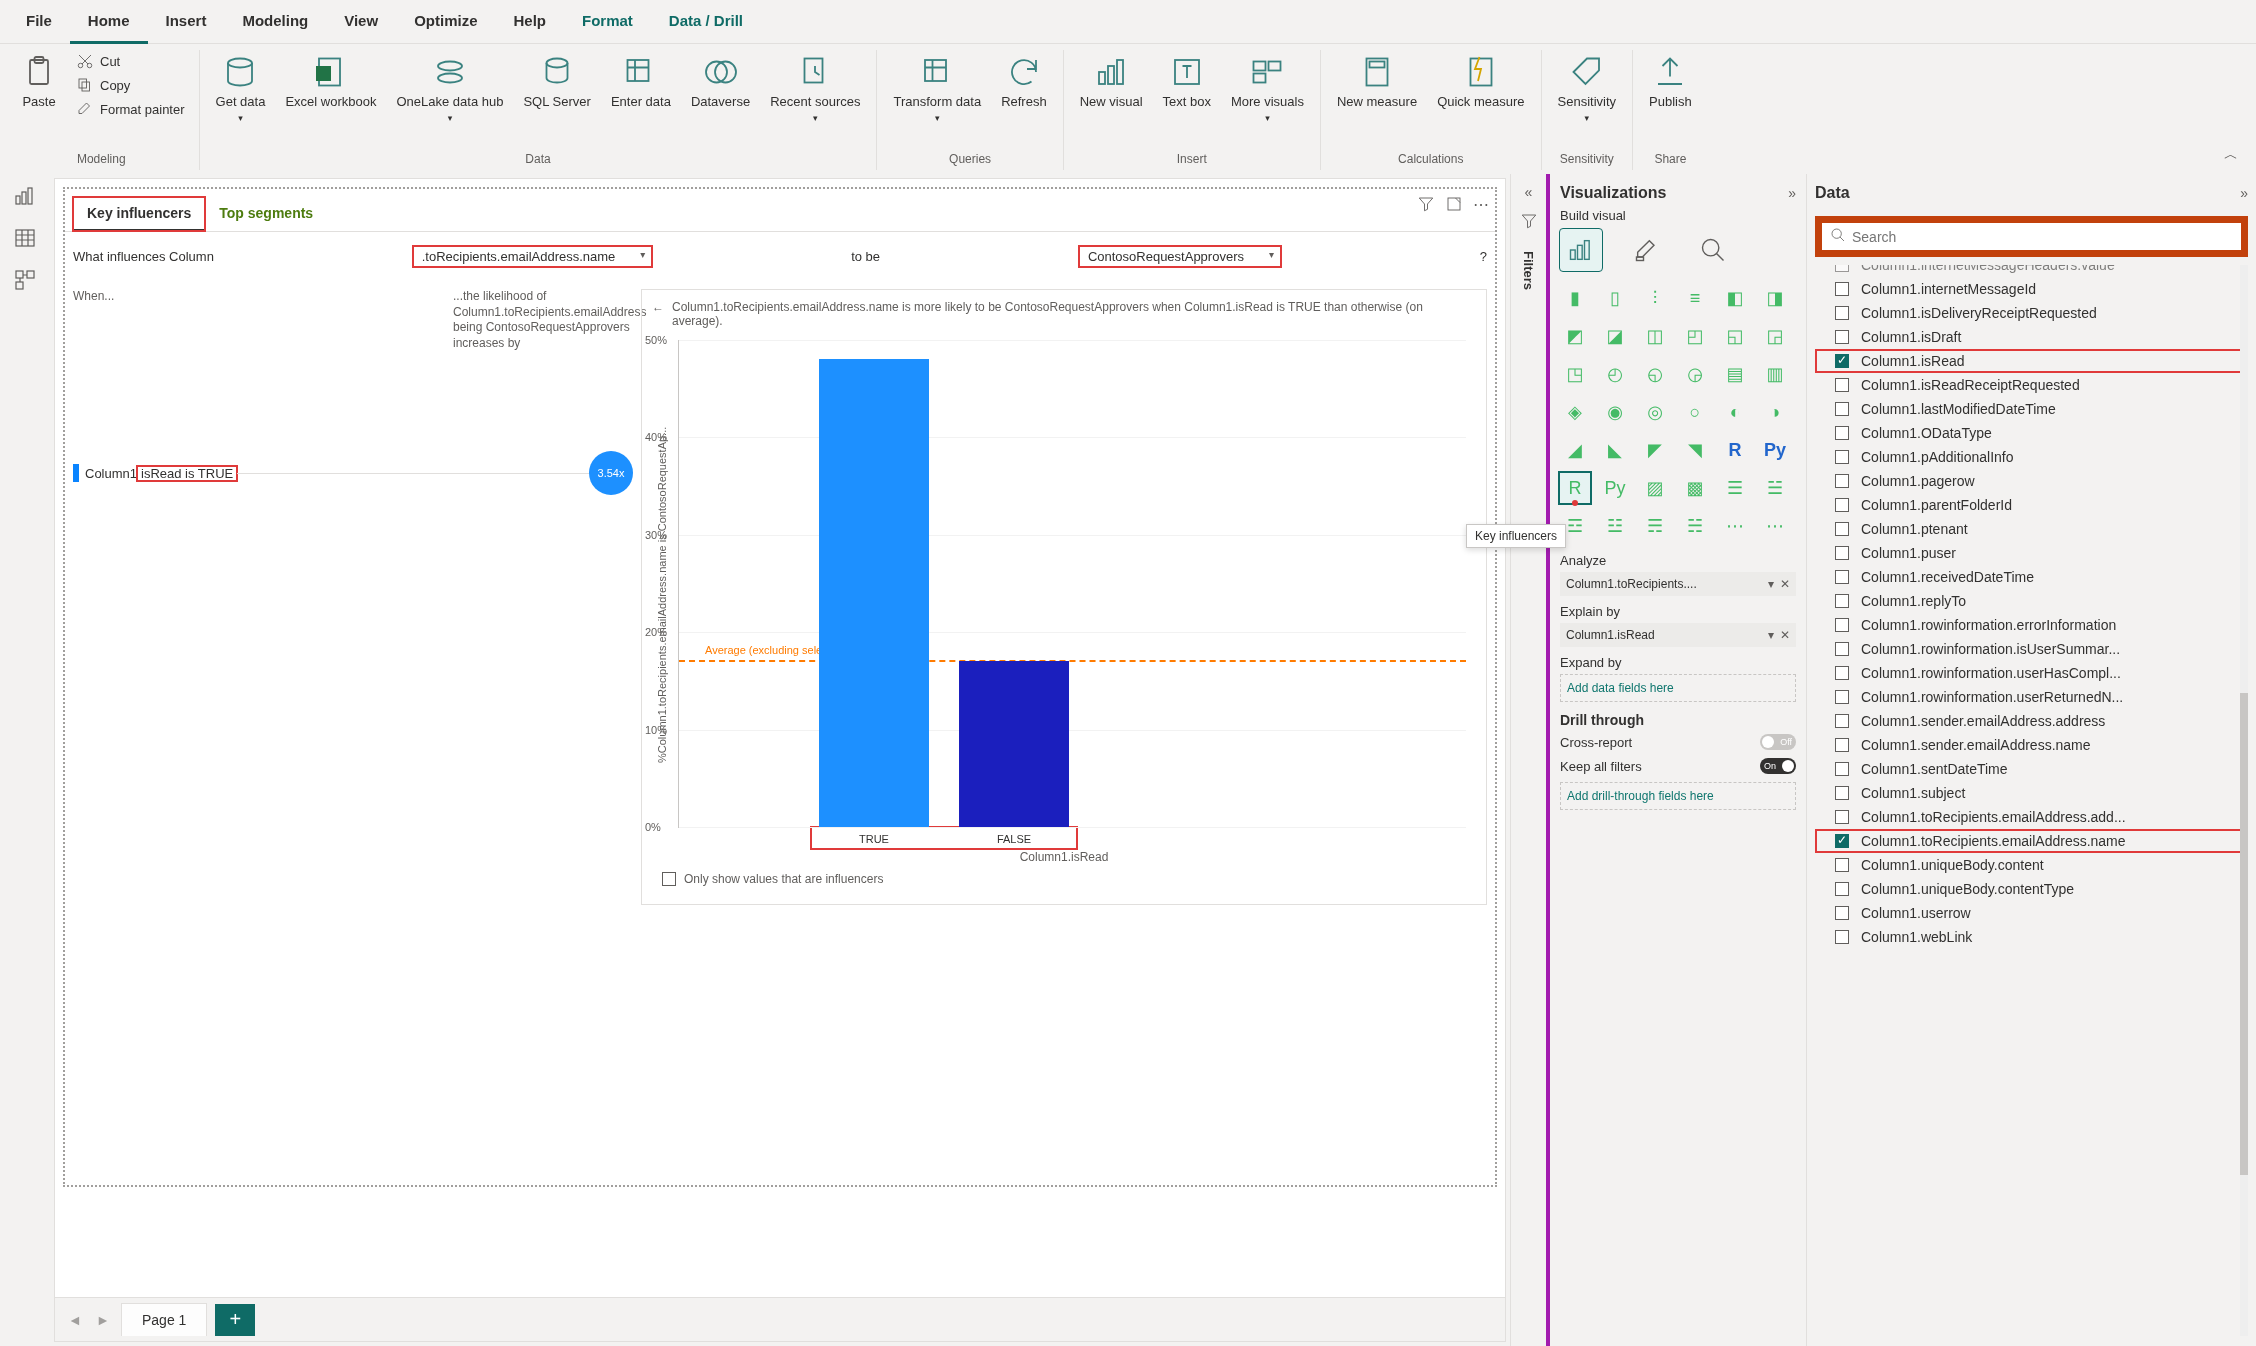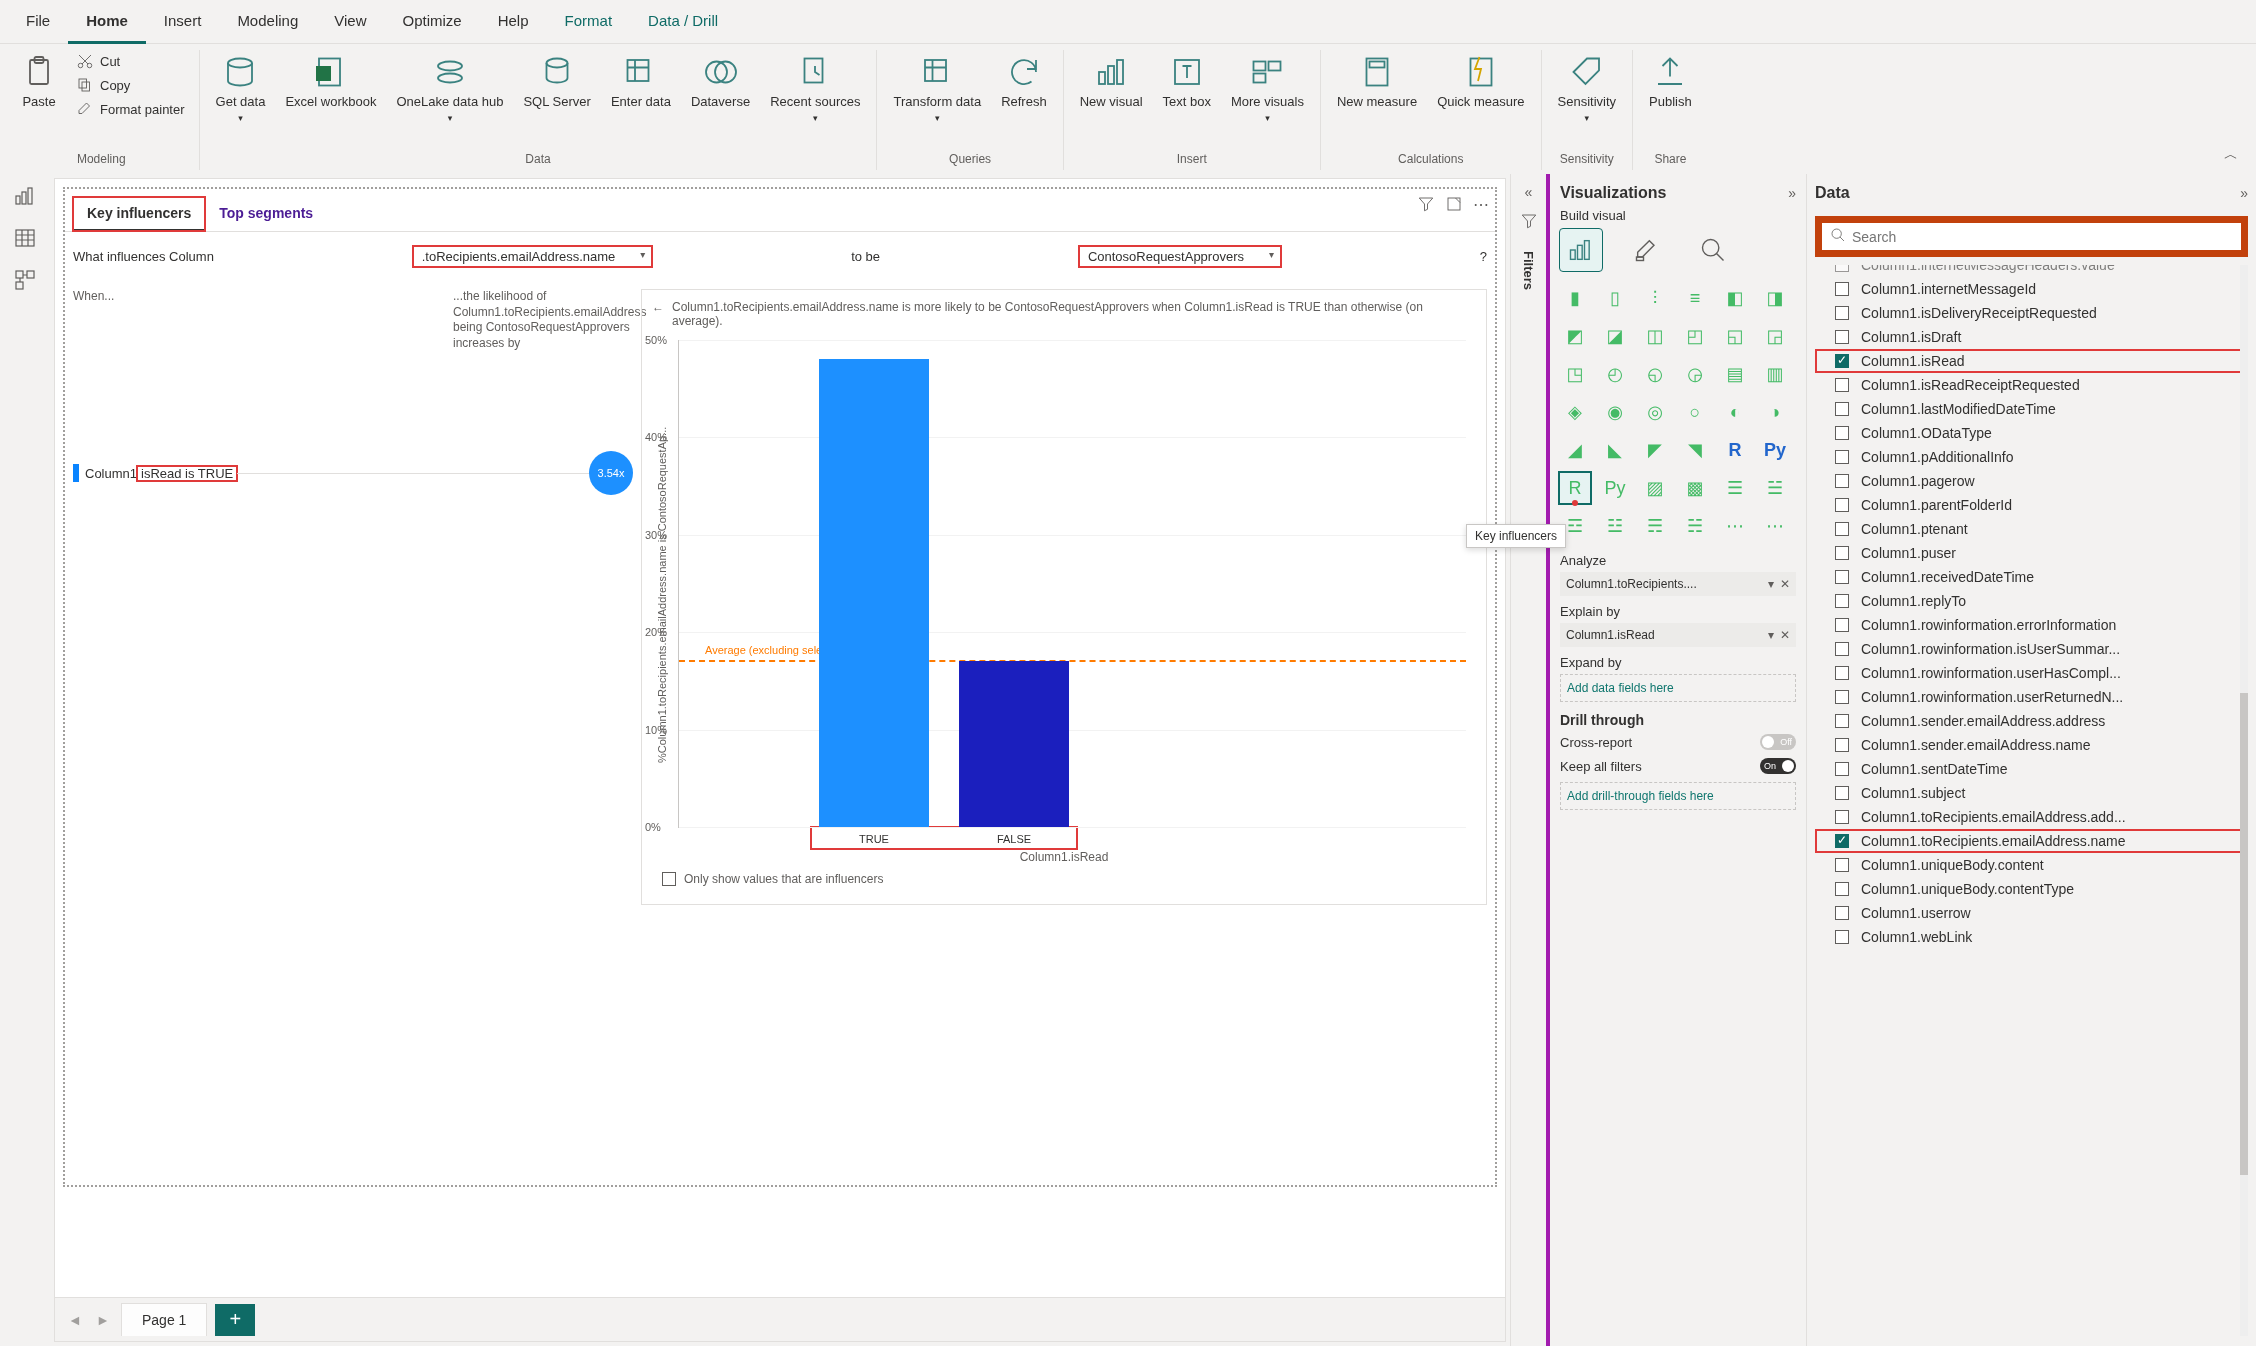--- a/index.html
+++ b/index.html
@@ -1,20 +1,20 @@
 <!DOCTYPE html>
 <html><head>
 <meta charset="utf-8">
 <style>
 * { box-sizing: border-box; margin: 0; padding: 0; }
 body { font-family: "Segoe UI", Arial, sans-serif; font-size: 12px; color: #323130; background: #f3f2f1; width: 2256px; height: 1346px; overflow: hidden; }
 
 
 .ribbon-tabs { height: 44px; background: #f3f2f1; display: flex; align-items: flex-start; padding: 0 8px; border-bottom: 1px solid #e1dfdd; }
-.ribbon-tab { padding: 12px 18px; font-size: 15px; cursor: pointer; color: #323130; border-bottom: 3px solid transparent; }
+.ribbon-tab { padding: 12px 18px; font-size: 15px; cursor: pointer; color: #323130; border-bottom: 3px solid transparent; font-weight: bold; }
 .ribbon-tab.active { border-bottom-color: #0f6b66; font-weight: 600; }
 .ribbon-tab.contextual { color: #0f6b66; }
 
 
 .ribbon-content { height: 130px; background: #f3f2f1; display: flex; align-items: flex-start; padding: 6px 4px 0 4px; position: relative; }
 .ribbon-group { display: flex; flex-direction: column; align-items: center; border-right: 1px solid #e1dfdd; padding: 0 10px; height: 120px; }
 .ribbon-group-items { display: flex; align-items: flex-start; gap: 8px; flex: 1; }
 .ribbon-group-name { font-size: 12px; color: #605e5c; margin-top: auto; padding-bottom: 4px; }
 .rib-btn-lg { display: flex; flex-direction: column; align-items: center; gap: 4px; padding: 4px 6px; cursor: pointer; text-align: center; min-width: 50px; font-size: 13px; }
 .rib-btn-lg .ic { width: 36px; height: 36px; display: flex; align-items: center; justify-content: center; }
@@ -27,21 +27,21 @@
 .workspace { position: absolute; top: 174px; left: 0; right: 0; bottom: 0; display: flex; }
 .left-rail { width: 50px; background: #f3f2f1; display: flex; flex-direction: column; align-items: center; padding-top: 10px; gap: 18px; font-size: 20px; color: #605e5c; }
 .left-rail .lr-ic { width: 24px; height: 24px; cursor: pointer; }
 .canvas { flex: 1; background: #fff; position: relative; border: 1px solid #e1dfdd; margin: 4px; }
 .panes { display: flex; background: #f3f2f1; }
 
 
 .visual { position: absolute; top: 8px; left: 8px; right: 8px; height: 1000px; border: 2px dotted #a19f9d; background: #fff; }
 .visual-top-icons { position: absolute; right: 6px; top: 6px; display: flex; gap: 10px; color: #605e5c; font-size: 16px; }
 .ki-tabs { display: flex; border-bottom: 1px solid #e1dfdd; padding: 8px 8px 0 8px; gap: 0; }
-.ki-tab { padding: 8px 14px; font-size: 14px; font-weight: 600; cursor: pointer; color: #4c1d95; }
+.ki-tab { padding: 8px 14px; font-size: 14px; font-weight: 600; cursor: pointer; color: #4d7c0f; }
 .ki-tab.active { color: #323130; border-bottom: 2px solid #323130; }
 .hl-red { outline: 2px solid #e03a3a; outline-offset: -1px; }
 .ki-question { padding: 14px 8px; font-size: 13px; display: flex; align-items: center; gap: 4px; justify-content: space-between; }
 .ki-sel { border: 1px solid #c8c6c4; padding: 2px 36px 2px 8px; position: relative; background: #fff; cursor: pointer; }
 .ki-sel::after { content:"▾"; position:absolute; right:6px; top:2px; font-size:10px; color:#605e5c; }
 
 .ki-body { display: flex; padding: 8px; gap: 8px; }
 .ki-col1 { width: 560px; }
 .ki-when-row { display:flex; justify-content: space-between; font-size:12px; color:#605e5c; }
 .ki-likelihood { width: 180px; font-size:12px; line-height:1.3; }

